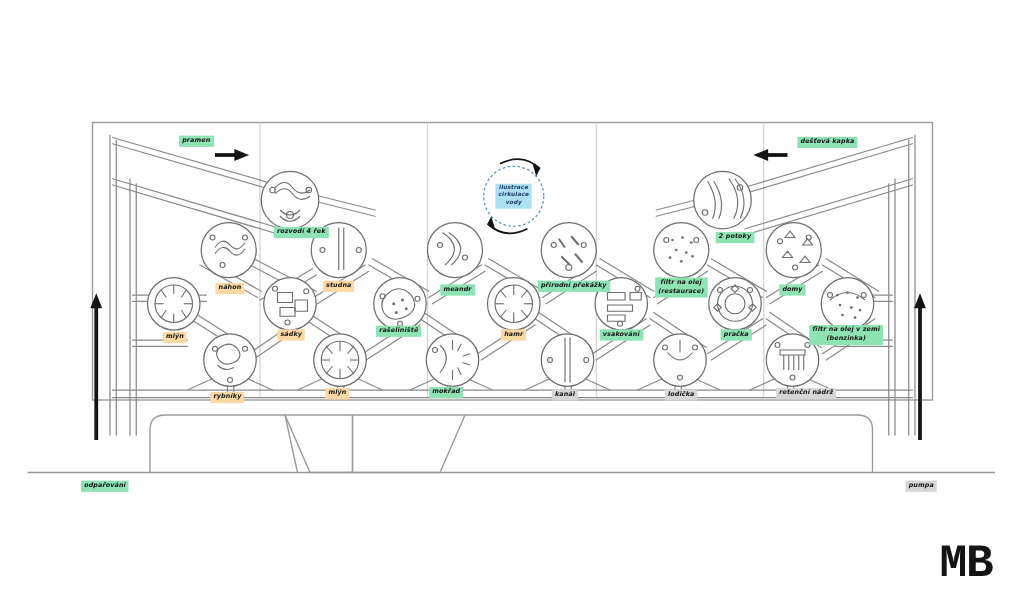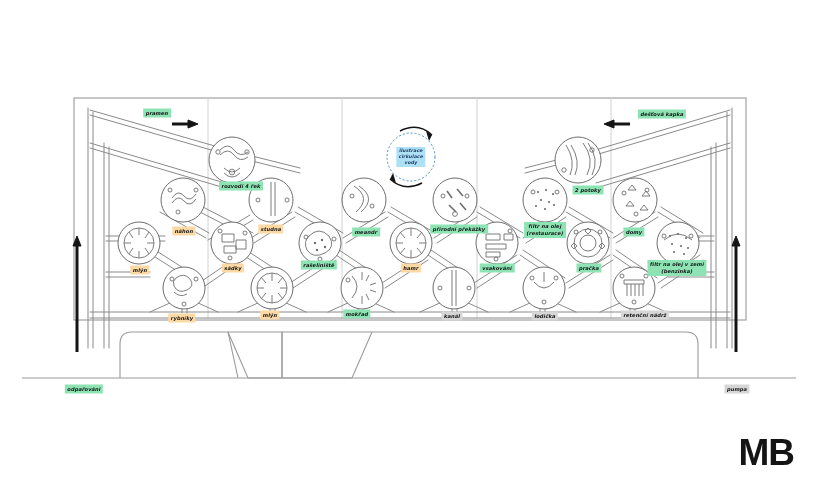--- a/index.html
+++ b/index.html
@@ -11,21 +11,21 @@
 
   .lbl{position:absolute;font-style:italic;font-weight:700;
        font-size:5.1px;line-height:7px;letter-spacing:.1px;
        white-space:pre;padding:1px 2.5px;transform:translate(-50%,-50%);
        text-align:center;}
   .lbl.green{background:#8ee3b4;color:#111;}
   .lbl.orange{background:#fcd9a4;color:#111;}
   .lbl.grey{background:#d6d6d6;color:#111;}
   .lbl.blue{background:#aee0f5;color:#1b3a66;font-size:4.6px;line-height:6px;}
 
-  #logo{position:absolute;right:24px;bottom:20px;font-family:Liberation Sans, sans-serif;
+  #logo{position:absolute;right:24px;bottom:20px;font-family:Liberation Mono, monospace;
         font-weight:700;font-size:37px;letter-spacing:-1px;color:#141414;line-height:1;}
 </style>
 </head>
 <body>
 
 <div id="stage">
 
   <svg class="layer" viewBox="0 0 818 491">
     <defs>
       <g id="pipe"></g>

